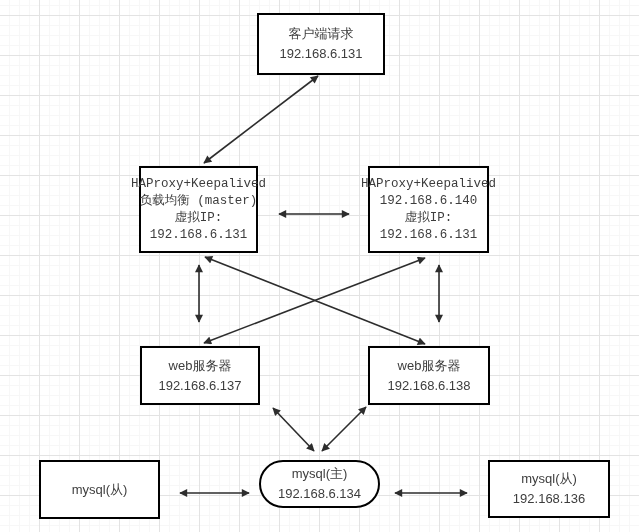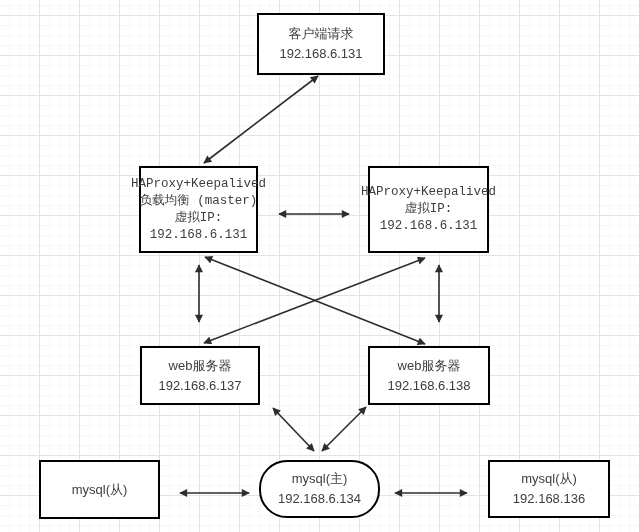--- a/index.html
+++ b/index.html
@@ -42,21 +42,21 @@
     font-size: 12.5px;
     line-height: 17px;
     font-family: Liberation Mono, monospace;
   }
   #node-client            { left: 257px; top: 13px;  width: 128px; height: 62px; }
   #node-haproxy-master    { left: 139px; top: 166px; width: 119px; height: 87px; }
   #node-haproxy-backup    { left: 368px; top: 166px; width: 121px; height: 87px; }
   #node-web-1             { left: 140px; top: 346px; width: 120px; height: 59px; }
   #node-web-2             { left: 368px; top: 346px; width: 122px; height: 59px; }
   #node-mysql-slave-left  { left: 39px;  top: 460px; width: 121px; height: 59px; }
-  #node-mysql-master      { left: 259px; top: 460px; width: 121px; height: 58px; border-radius: 28px; }
+  #node-mysql-master      { left: 259px; top: 460px; width: 121px; height: 48px; border-radius: 28px; }
   #node-mysql-slave-right { left: 488px; top: 460px; width: 122px; height: 58px; }
 </style>
 </head>
 <body>
 
 <div class="canvas">
 
   <svg id="edge-layer" class="edge-layer" width="639" height="532" viewBox="0 0 639 532" xmlns="http://www.w3.org/2000/svg">
     <defs>
       <marker id="arrowhead" viewBox="0 0 10 10" refX="9" refY="5" markerWidth="10" markerHeight="8" markerUnits="userSpaceOnUse" orient="auto-start-reverse">
@@ -82,20 +82,21 @@
 
   <div class="node tight" id="node-haproxy-master">
     <div>HAProxy+Keepalived</div>
     <div>负载均衡 (master)</div>
     <div>虚拟IP:</div>
     <div>192.168.6.131</div>
   </div>
 
   <div class="node tight" id="node-haproxy-backup">
     <div>HAProxy+Keepalived</div>
+    <div>192.168.6.140</div>
     <div>虚拟IP:</div>
     <div>192.168.6.131</div>
   </div>
 
   <div class="node" id="node-web-1">
     <div>web服务器</div>
     <div>192.168.6.137</div>
   </div>
 
   <div class="node" id="node-web-2">

